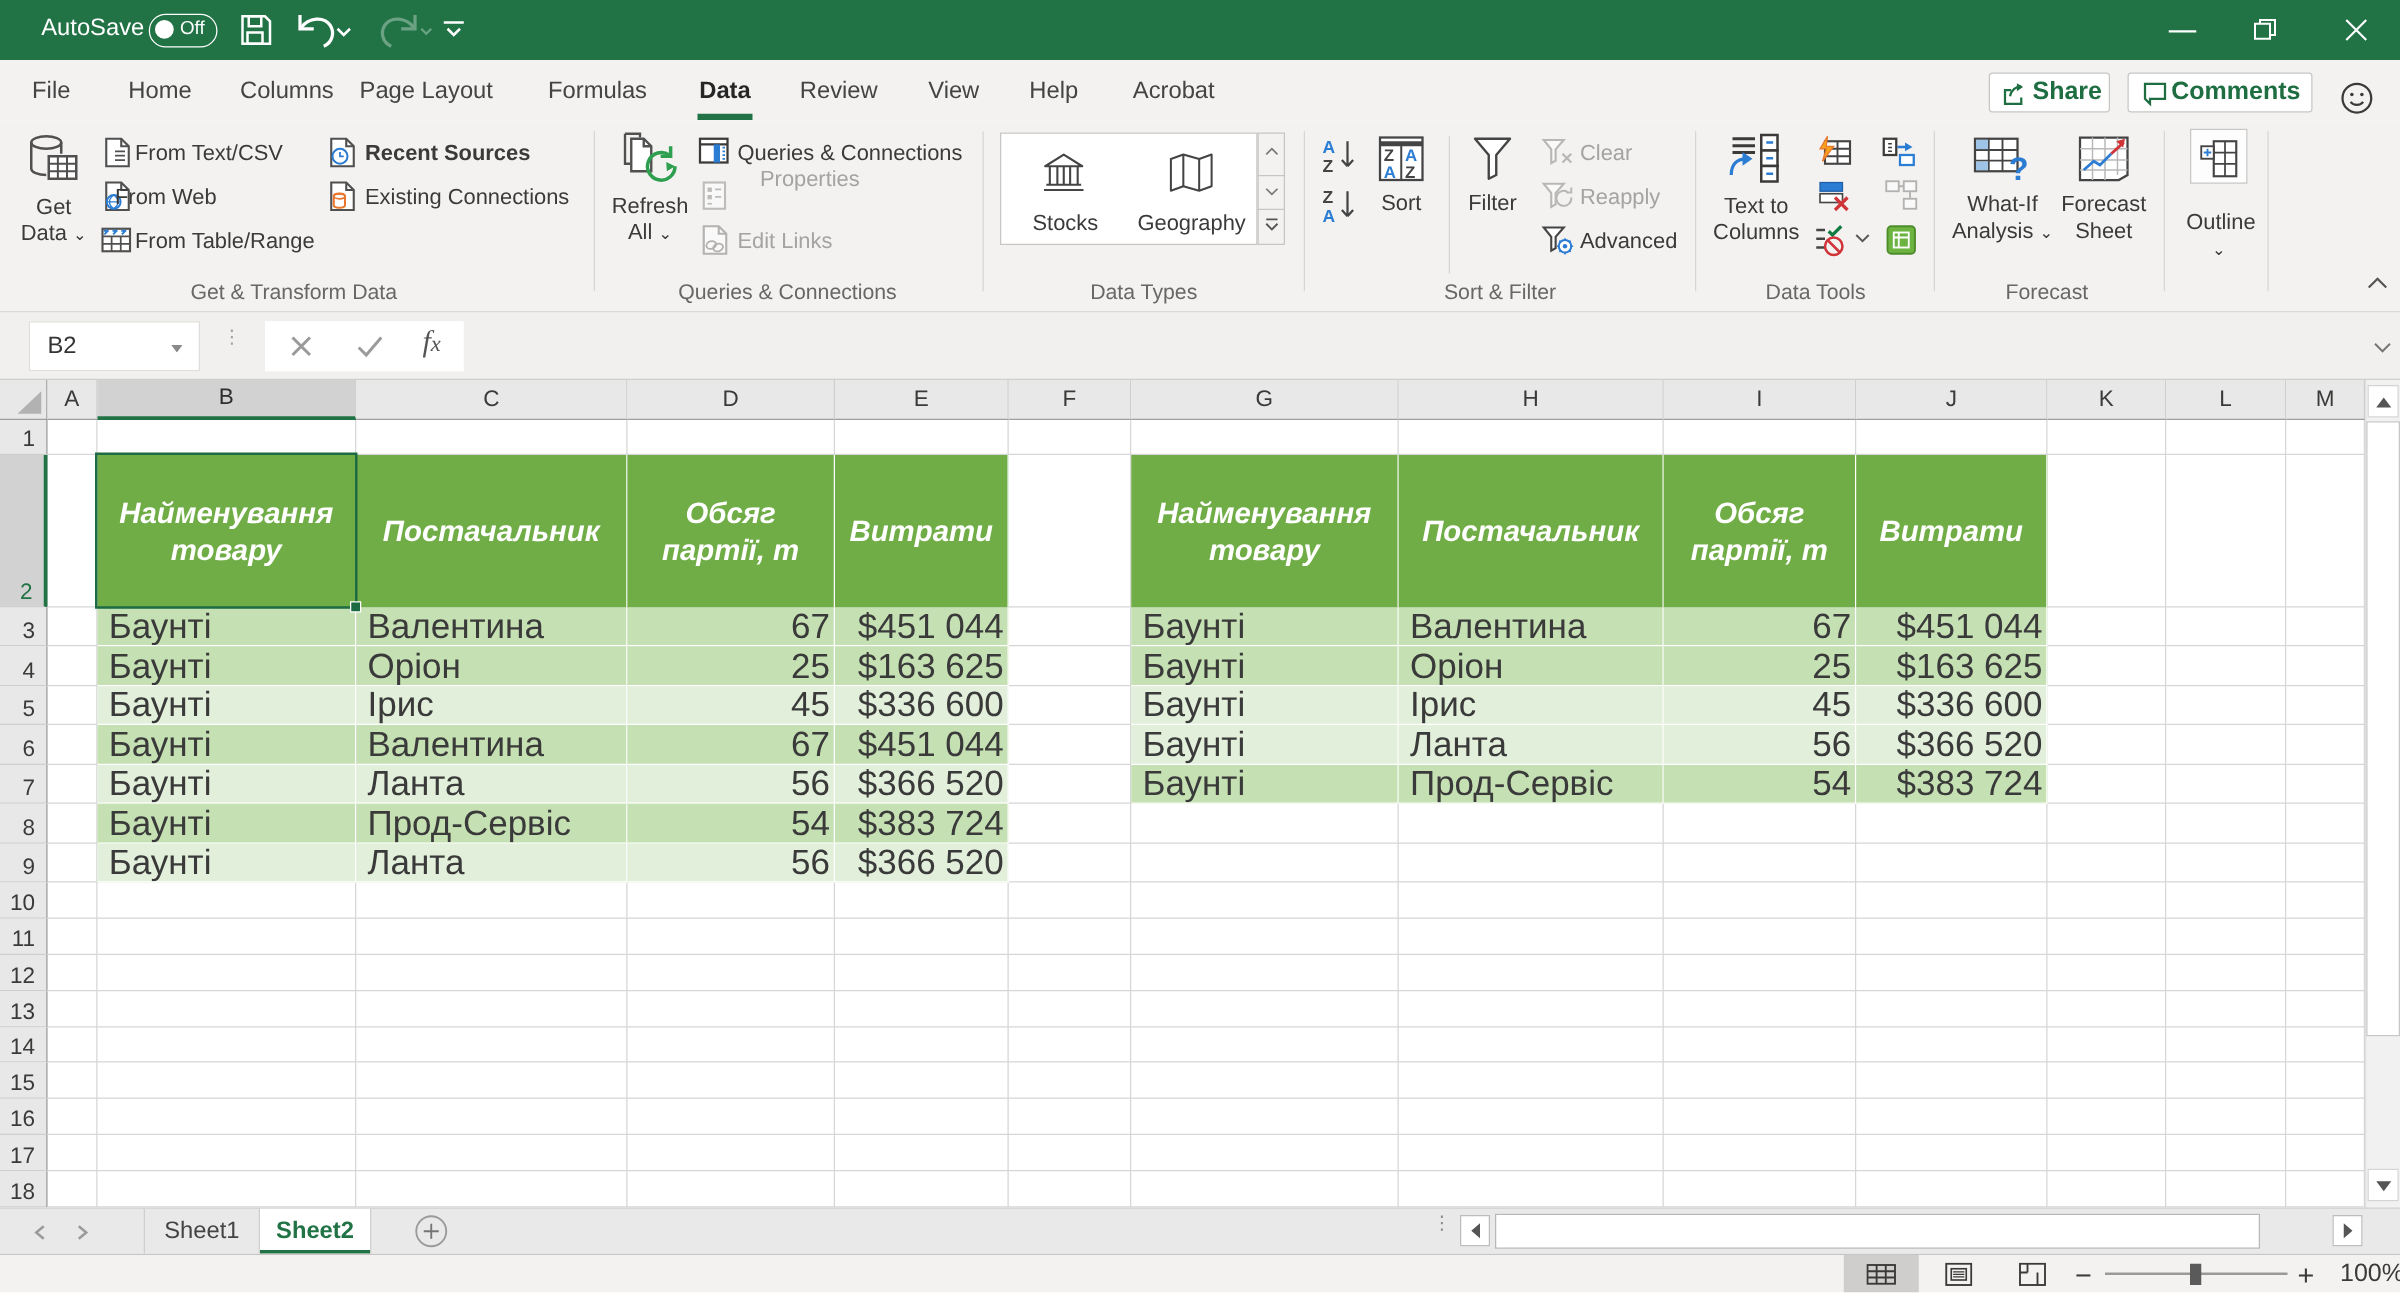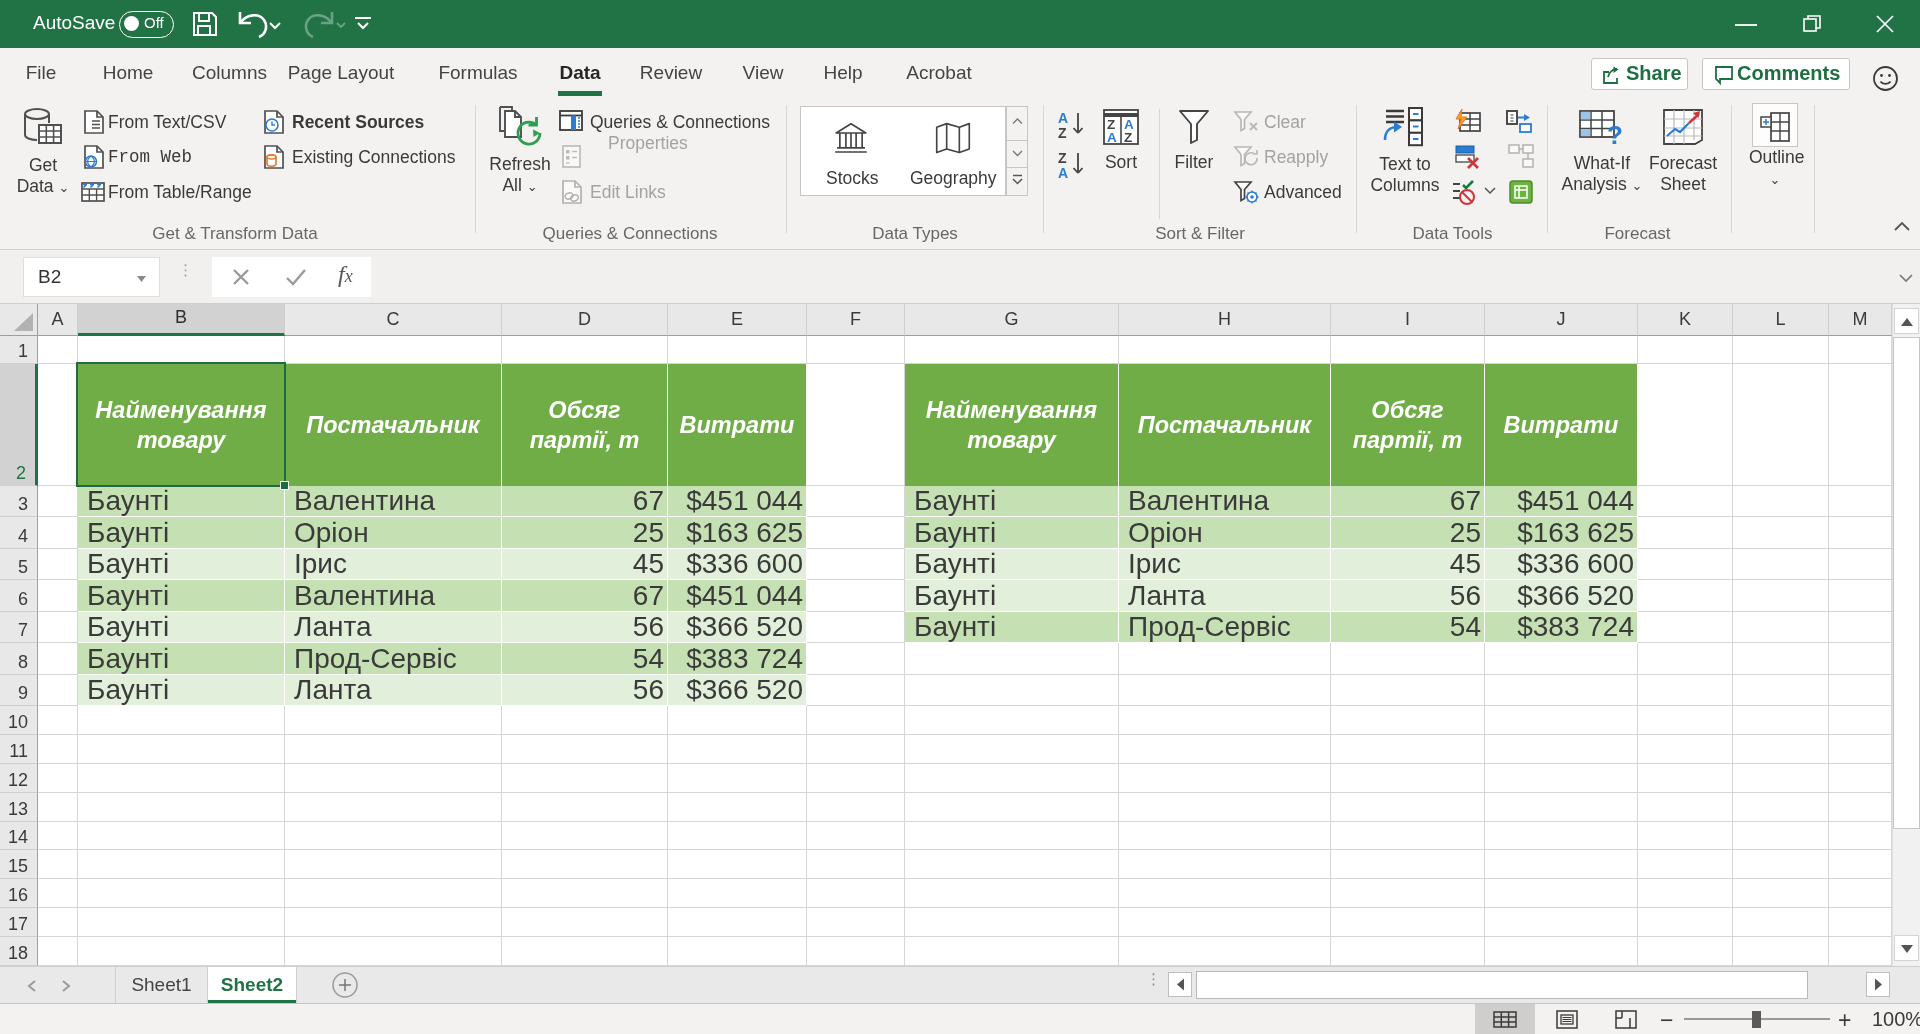--- a/index.html
+++ b/index.html
@@ -153,21 +153,21 @@
       <path d="M15 2 v6 h6" fill="none" stroke="#505050" stroke-width="1.7"></path>
       <path d="M10 12 h8 M10 15.5 h8 M10 19 h8" stroke="#505050" stroke-width="1.4"></path>
     </svg>
     <div class="abs rlbl" style="left:108px; top:15px;">From Text/CSV</div>
     <svg class="abs" style="left:82px; top:47px;" width="24" height="26" viewBox="0 0 24 26">
       <path d="M3 2 h12 l6 6 v16 h-18 z" fill="#fff" stroke="#505050" stroke-width="1.7"></path>
       <path d="M15 2 v6 h6" fill="none" stroke="#505050" stroke-width="1.7"></path>
       <circle cx="9" cy="17.5" r="5.5" fill="#fff" stroke="#2b7cd3" stroke-width="1.5"></circle>
       <path d="M3.5 17.5 h11 M9 12 c-4.5 3.2 -4.5 7.8 0 11 c4.5 -3.2 4.5 -7.8 0 -11" fill="none" stroke="#2b7cd3" stroke-width="1.1"></path>
     </svg>
-    <div class="abs rlbl" style="left:108px; top:50px;font-family:Liberation Mono, monospace;">From Web</div>
+    <div class="abs rlbl" style="left:92px; top:50px;">From Web</div>
     <svg class="abs" style="left:80px; top:82px;" width="26" height="26" viewBox="0 0 26 26">
       <rect x="2" y="4" width="22" height="18" fill="#fff" stroke="#505050" stroke-width="1.7"></rect>
       <path d="M2 10 h22 M2 16 h22 M9.3 10 v12 M16.6 10 v12" stroke="#505050" stroke-width="1.4"></path>
       <path d="M3 5.5 h4 M6.5 5.5 l-3 3 M10 5.5 h4 M13.5 5.5 l-3 3 M17 5.5 h4 M20.5 5.5 l-3 3" stroke="#2b7cd3" stroke-width="1.6"></path>
     </svg>
     <div class="abs rlbl" style="left:108px; top:85px;">From Table/Range</div>
     <svg class="abs" style="left:262px; top:12px;" width="24" height="26" viewBox="0 0 24 26">
       <path d="M3 2 h12 l6 6 v16 h-18 z" fill="#fff" stroke="#505050" stroke-width="1.7"></path>
       <path d="M15 2 v6 h6" fill="none" stroke="#505050" stroke-width="1.7"></path>
       <circle cx="10" cy="16" r="6" fill="#fff" stroke="#2b7cd3" stroke-width="1.6"></circle>
@@ -377,21 +377,21 @@
     <div class="gsep" style="left:1814px;"></div>
     <div class="bigbtn" style="left:1749px; top:6px; width:52px;">
       <div style="width:46px; height:44px; margin:0 auto; background:#fdfdfd; border:1px solid #c8c6c4;">
         <svg width="36" height="36" viewBox="0 0 36 36" style="margin-top:5px;">
           <rect x="14" y="4" width="18" height="28" fill="#fff" stroke="#444" stroke-width="1.7"></rect>
           <path d="M14 13 h18 M14 22 h18 M23 4 v28" stroke="#444" stroke-width="1.4"></path>
           <rect x="4" y="8" width="10" height="10" fill="#fff" stroke="#444" stroke-width="1.5"></rect>
           <path d="M6 13 h6 M9 10 v6" stroke="#2b7cd3" stroke-width="1.5"></path>
         </svg>
       </div>
-      <div style="margin-top:0;">Outline<br><span style="font-size:13px;">⌄</span></div>
+      <div style="margin-top:20px;">Outline<br><span style="font-size:13px;">⌄</span></div>
     </div>
     <svg class="abs" style="left:1893px; top:124px;" width="18" height="11" viewBox="0 0 18 11">
         <path d="M2 9 l7-7 l7 7" fill="none" stroke="#555" stroke-width="1.8"></path>
       </svg>
   </div>
 
   <div class="abs" id="fbar">
     <div id="namebox">B2
       <svg class="abs" style="right:13px; top:18px;" width="9" height="6" viewBox="0 0 9 6">
           <path d="M0 0 h9 l-4.5 6 z" fill="#8a8a8a"></path>

